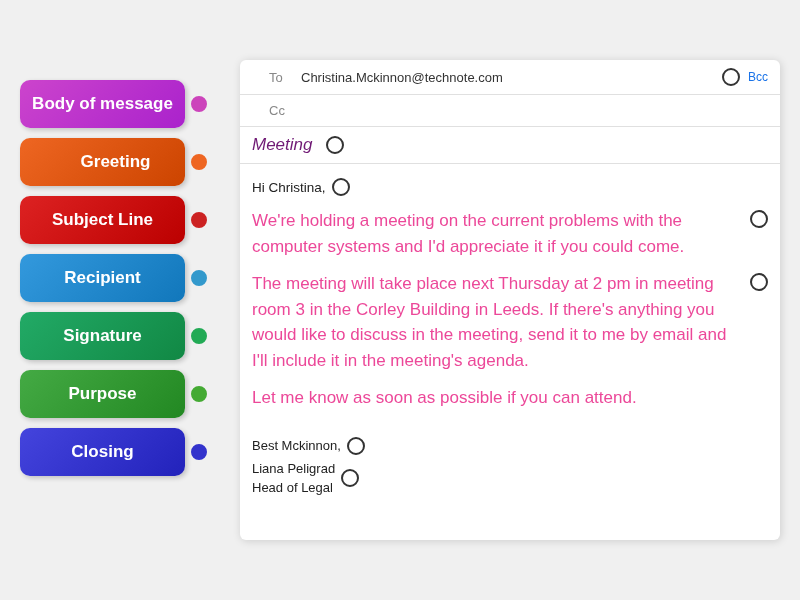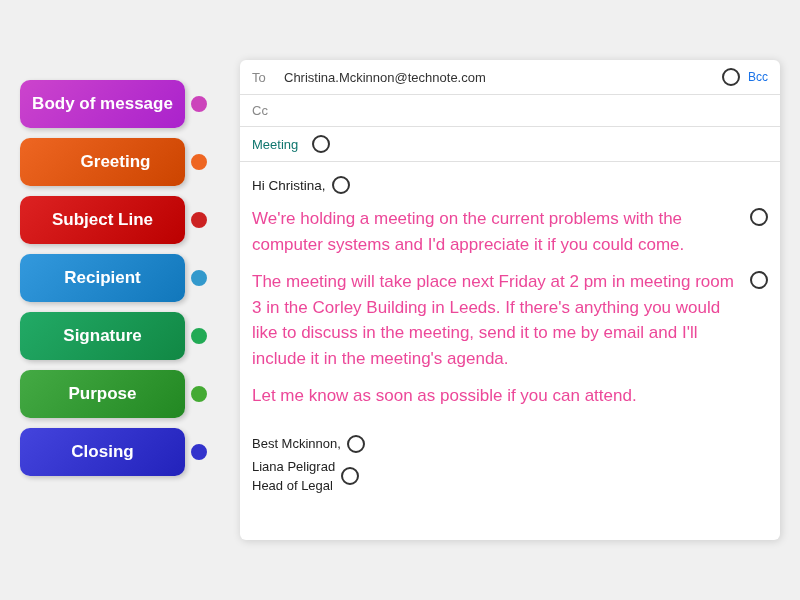--- a/index.html
+++ b/index.html
@@ -90,20 +90,21 @@
       display: flex;
       align-items: center;
       padding: 8px 12px;
       border-bottom: 1px solid #e0e0e0;
     }
     .field-label {
       color: #888;
       font-size: 13px;
       width: 32px;
       flex-shrink: 0;
+      margin-left: 17px;
     }
     .field-value {
       flex: 1;
       font-size: 13px;
       color: #333;
     }
     .field-dot {
       width: 18px;
       height: 18px;
       border-radius: 50%;
@@ -116,23 +117,24 @@
       font-size: 12px;
       margin-left: 8px;
     }
     .email-subject-row {
       display: flex;
       align-items: center;
       padding: 8px 12px;
       border-bottom: 1px solid #e0e0e0;
     }
     .subject-label {
-      color: #0f766e;
-      font-size: 13px;
+      color: #701a75;
+      font-size: 17px;
       margin-right: 8px;
+      font-style: italic;
     }
     .email-body {
       padding: 14px 12px;
     }
     .greeting-line {
       display: flex;
       align-items: center;
       margin-bottom: 12px;
     }
     .greeting-text {
@@ -246,21 +248,21 @@
         <span class="greeting-text">Hi Christina,</span>
         <div class="body-dot"></div>
       </div>
 
       <div class="para">
         <span class="para-text">We're holding a meeting on the current problems with the computer systems and I'd appreciate it if you could come.</span>
         <div class="body-dot" style="margin-top:2px;"></div>
       </div>
 
       <div class="para">
-        <span class="para-text">The meeting will take place next Friday at 2 pm in meeting room 3 in the Corley Building in Leeds.  If there's anything you would like to discuss in the meeting, send it to me by email and I'll include it in the meeting's agenda.</span>
+        <span class="para-text">The meeting will take place next Thursday at 2 pm in meeting room 3 in the Corley Building in Leeds.  If there's anything you would like to discuss in the meeting, send it to me by email and I'll include it in the meeting's agenda.</span>
         <div class="body-dot" style="margin-top:2px;"></div>
       </div>
 
       <div class="para">
         <span class="para-text">Let me know as soon as possible if you can attend.</span>
       </div>
 
     </div>
 
     <div class="closing-section">

